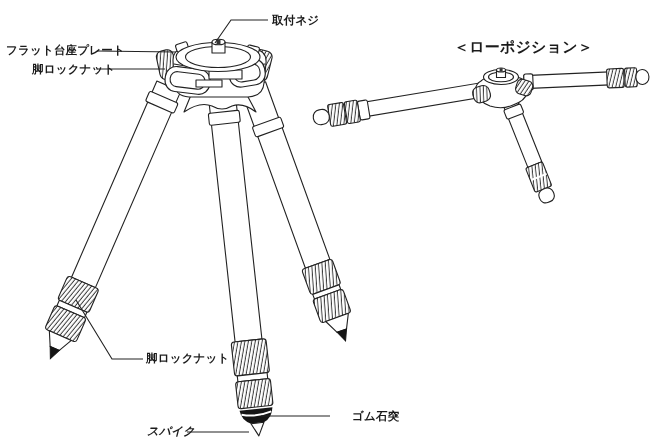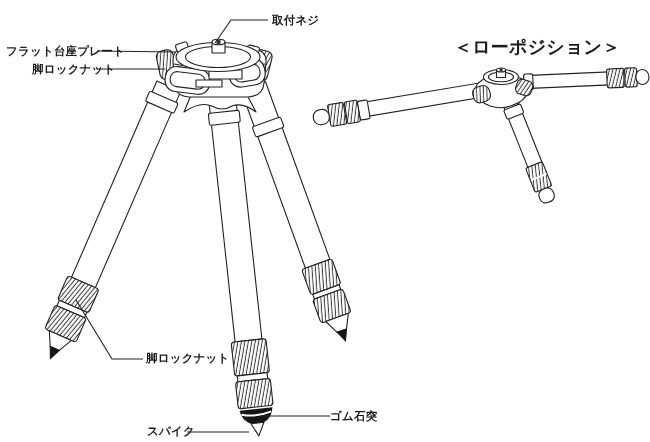--- a/index.html
+++ b/index.html
@@ -6,26 +6,26 @@
   .screen {
     position:relative; width:650px; height:442px; background:#ffffff;
     font-family:"Liberation Sans","DejaVu Sans",sans-serif; overflow:hidden;
   }
   .screen svg { position:absolute; left:0; top:0; display:block; }
   .callout {
     position:absolute; color:#1b1b1b; font-size:11.5px; font-weight:bold;
     line-height:14px; white-space:nowrap; letter-spacing:0.2px;
   }
   .lbl-mount-screw   { left:272px; top:13px;  }
-  .lbl-flat-plate    { left:6px;   top:44px;  }
+  .lbl-flat-plate    { left:6px;   top:44px;font-family:Liberation Mono, monospace;  }
   .lbl-angle-knob    { left:32px;  top:62px;  }
-  .lbl-low-position  { left:454px; top:40px;  font-size:18px; }
+  .lbl-low-position  { left:454px; top:40px;  font-size:15px; }
   .lbl-lock-nut      { left:146px; top:352px;font-family:Liberation Mono, monospace; }
-  .lbl-rubber-foot   { left:330px; top:409px;text-align:right; }
-  .lbl-spike         { left:147px; top:424px; }
+  .lbl-rubber-foot   { left:352px; top:409px;text-align:right; }
+  .lbl-spike         { left:147px; top:424px;font-style:italic; }
   .s { stroke:#222222; stroke-width:1.1; stroke-linejoin:round; stroke-linecap:round; }
   .ldr { stroke:#222222; stroke-width:1.1; fill:none; }
 </style>
 </head>
 <body>
 
 <div class="screen">
 
   <svg width="650" height="442" viewBox="0 0 650 442">
     <defs>

